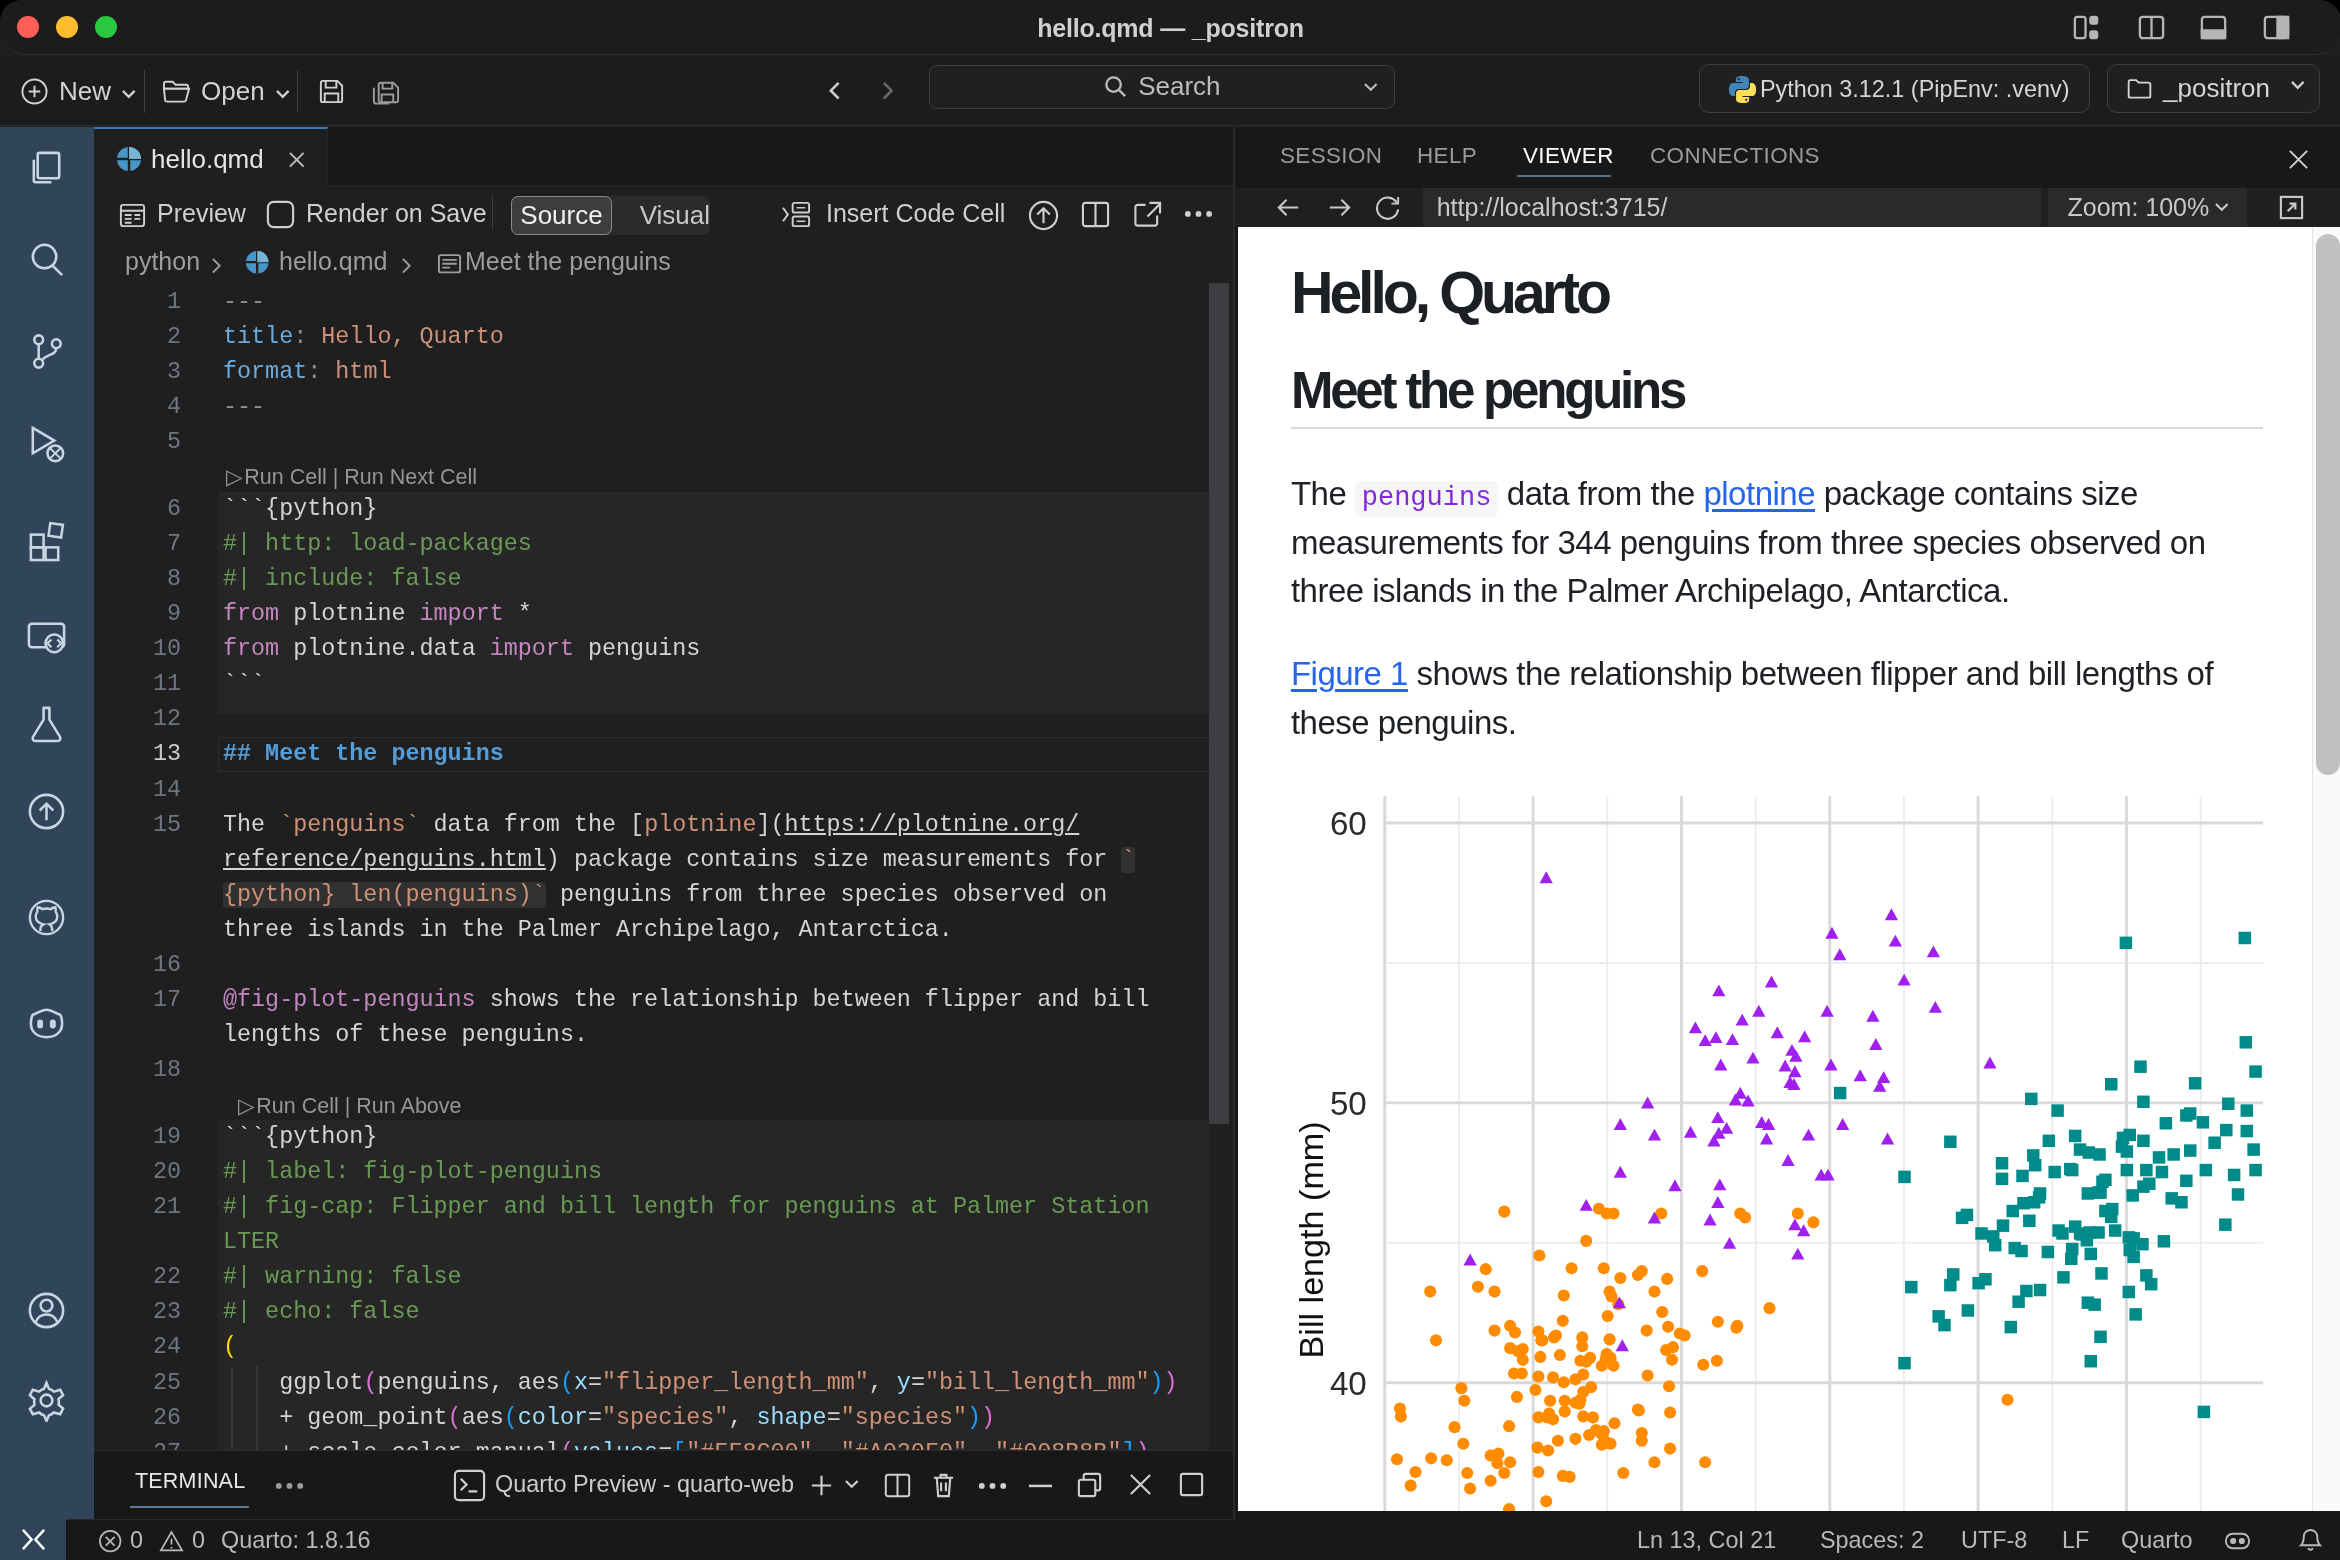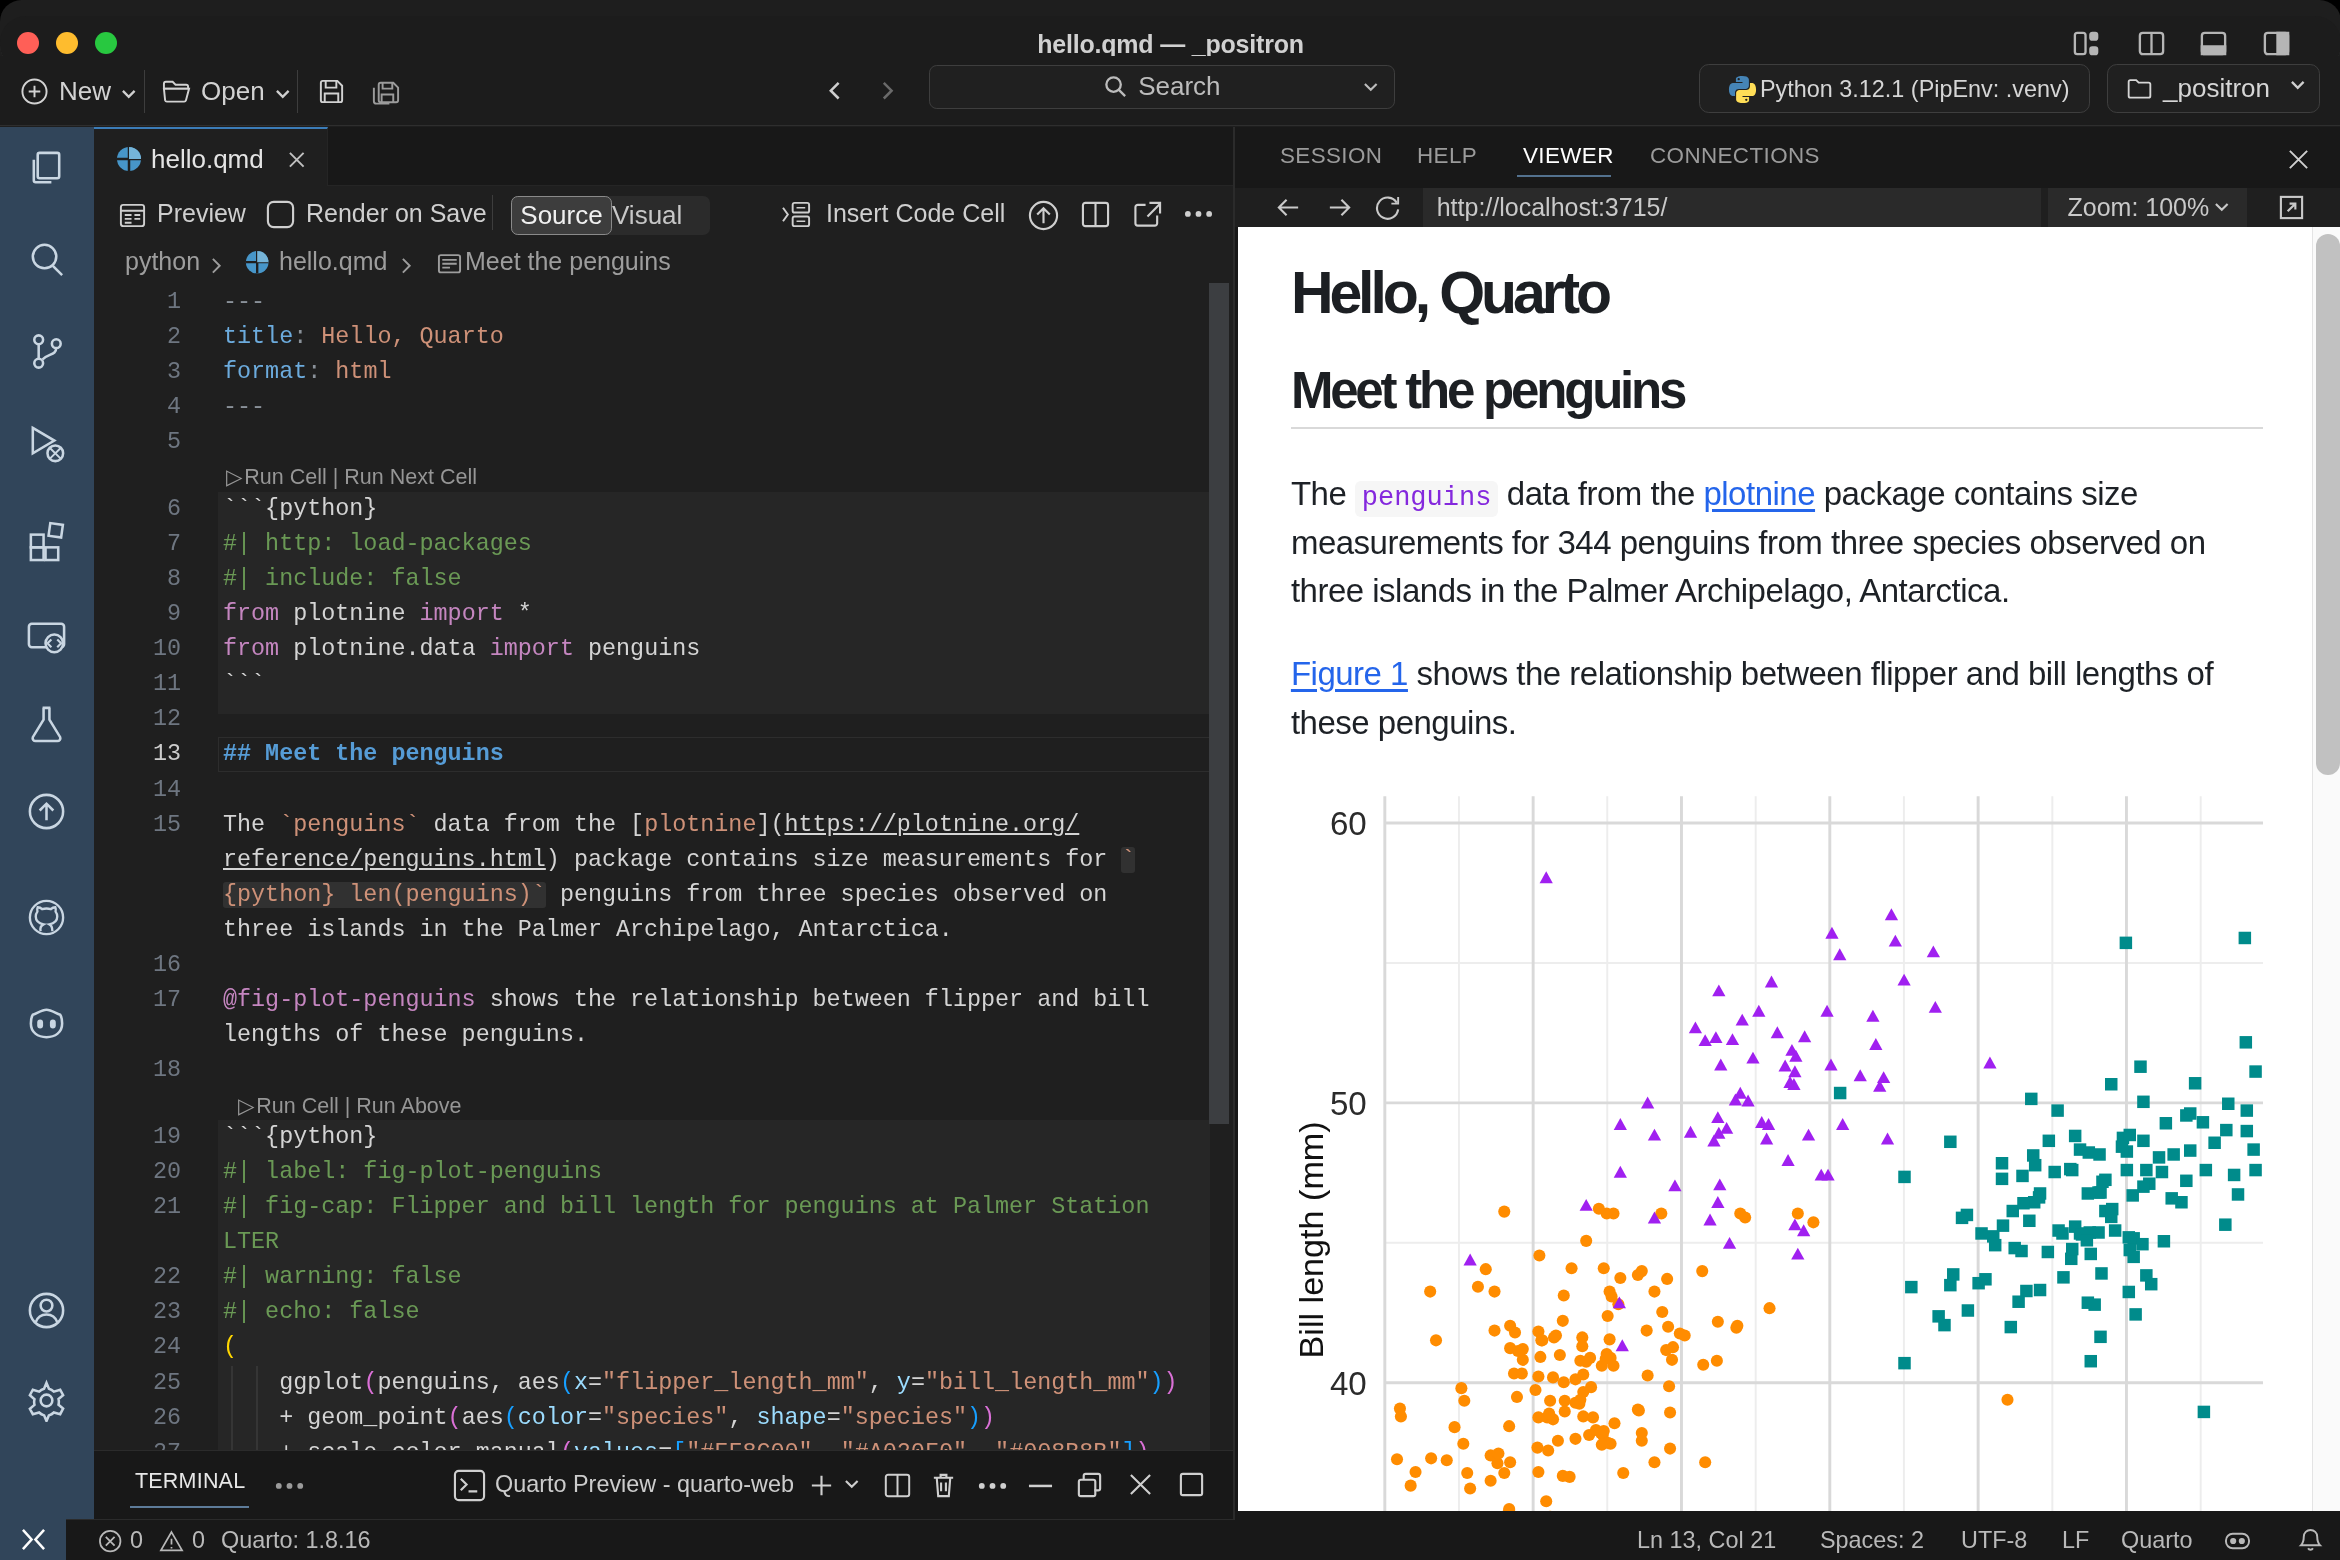--- a/index.html
+++ b/index.html
@@ -2,21 +2,21 @@
 <html><head>
 <meta charset="utf-8">
 <style>
   * { margin:0; padding:0; box-sizing:border-box; }
   html,body { width:2341px; height:1560px; background:#000; overflow:hidden; }
   body { font-family:"Liberation Sans", sans-serif; }
   #win { position:absolute; left:0; top:0; width:2341px; height:1560px;
          background:#1e1e1e; border-radius:21.5px 21.5px 0 0; overflow:hidden; }
   .abs { position:absolute; }
   
-  #titlebar { position:absolute; left:0; top:16px; width:2341px; height:55px; background:#1c1c1c; border-bottom:1px solid #2e2e2e;border-radius:26px;}
+  #titlebar { position:absolute; left:0; top:0; width:2341px; height:55px; background:#1c1c1c; border-bottom:1px solid #2e2e2e;border-radius:26px;}
   .tl { position:absolute; top:15.6px; width:22.4px; height:22.4px; border-radius:50%; }
   #ttext { position:absolute; top:13.7px; left:0; width:2341px; text-align:center;
            color:#d0d0d0; font-size:25px; font-weight:600; letter-spacing:-0.2px;}
   #toolbar { position:absolute; left:0; top:56px; width:2341px; height:70px; background:#1c1c1c; border-bottom:1px solid #2e2e2e;}
   .tbtext { position:absolute; color:#d2d2d2; font-size:26px; top:19.5px; }
   .tbsep  { position:absolute; top:13.7px; width:1px; height:43px; background:#3d3d3d; }
   #searchbox { position:absolute; left:929px; top:8.8px; width:466px; height:44px;
                background:#202020; border:1.5px solid #3e3e3e; border-radius:7.8px;
                color:#bcbcbc; font-size:26px; text-align:center; line-height:41px;}
   .pillbtn { position:absolute; top:7.8px; height:49px; background:#202020; border:1.5px solid #3e3e3e;
@@ -28,21 +28,21 @@
   #edit { position:absolute; left:94px; top:127px; width:1139px; height:1393px; background:#1f1f1f; }
   #tabstrip { position:absolute; left:0; top:0; width:1139px; height:59px; background:#181818; border-bottom:1px solid #252525;}
   #tab1 { position:absolute; left:0; top:0; width:234px; height:59px; background:#1f1f1f;
           border-top:2px solid #3b7cb8; border-right:1px solid #252525; }
   #tab1 .tname { position:absolute; left:57px; top:14.6px; color:#e4e4e4; font-size:26px; }
   #edtools { position:absolute; left:0; top:59px; width:1139px; height:54px; background:#1f1f1f; }
   .ett { position:absolute; top:12.7px; color:#cfcfcf; font-size:25px; }
   #segctl { position:absolute; left:417px; top:9.8px; width:199px; height:39px; background:#2b2b2b; border-radius:6.8px; }
   #segsrc { position:absolute; left:0px; top:0px; width:101px; height:39px; background:#3d3d3d;
             border:1px solid #8a8a8a; border-radius:6.8px; color:#f0f0f0; font-size:26px; text-align:center; line-height:36px;}
-  #segvis { position:absolute; left:101px; top:0; width:98px; height:39px; color:#c7c7c7; font-size:26px; text-align:left; line-height:39px;}
+  #segvis { position:absolute; left:101px; top:0; width:98px; height:39px; color:#c7c7c7; font-size:26px; text-align:right; line-height:39px;}
   #crumbs { position:absolute; left:0; top:112px; width:1139px; height:44px; color:#9d9d9d; font-size:25px; }
   #crumbs span { position:absolute; top:7.8px; }
   
   #code { position:absolute; left:0; top:156px; width:1139px; height:1167px; overflow:hidden;
           font-family:"Liberation Mono", monospace; font-size:23.4px; }
   .ln { position:absolute; left:0px; width:87px; height:35px; line-height:35px; text-align:right;
         color:#6e7681; font-family:"Liberation Mono", monospace; font-size:23.4px;}
   .cd { position:absolute; left:129px; height:35px; line-height:35px; white-space:pre; color:#d4d4d4;}
   .deco { position:absolute; left:132px; height:31px; line-height:31px; color:#969696;
           font-family:"Liberation Sans", sans-serif; font-size:21.5px; }

